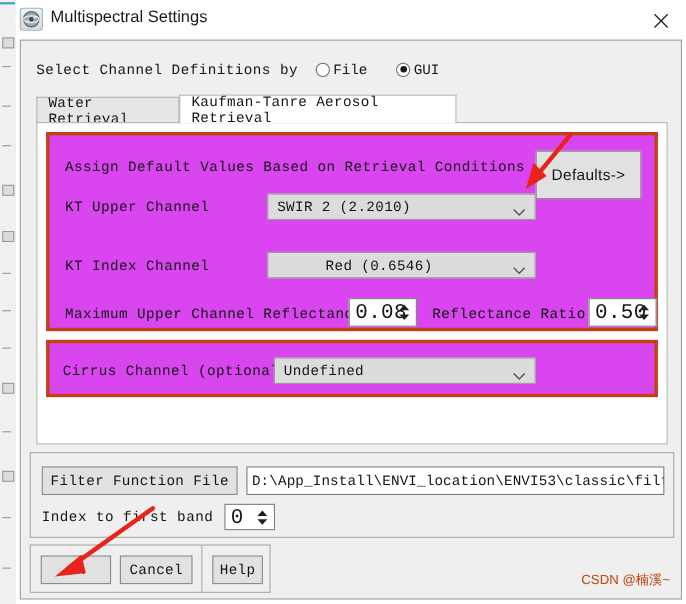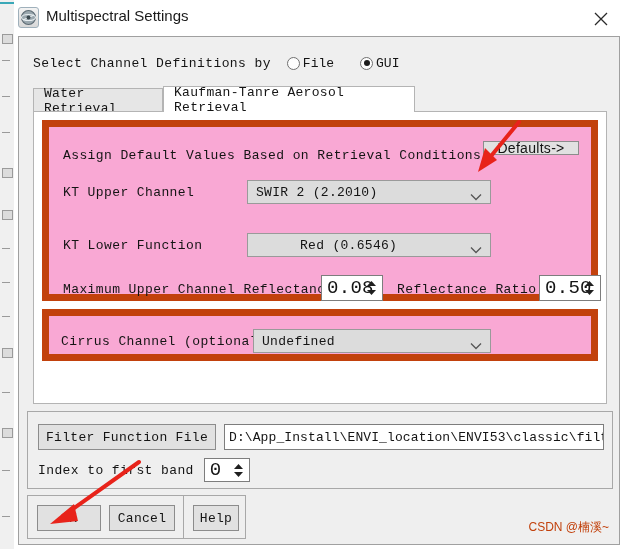--- a/index.html
+++ b/index.html
@@ -192,22 +192,22 @@
     width: 574px;
     height: 293px;
     background: #ffffff;
     border: 1px solid #b4b4b4;
     box-sizing: border-box;
   }
 
   .group {
     position: absolute;
     box-sizing: border-box;
-    background: #f9a8d4;
-    border: 7px solid #c2410c;
+    background: #d946ef;
+    border: 3px solid #c2410c;
   }
   .group-top {
     left: 8px; top: 8px;
     width: 556px; height: 181px;
   }
   .group-cirrus {
     left: 8px; top: 197px;
     width: 556px; height: 52px;
   }
 
@@ -228,21 +228,21 @@
     color: #141414;
     display: flex;
     align-items: center;
     justify-content: center;
     cursor: default;
     letter-spacing: 0.3px;
   }
   .btn-defaults {
     position: absolute;
     right: 12px; top: 14px;
-    width: 96px; height: 14px;
+    width: 96px; height: 44px;
     font-family: "Liberation Sans", sans-serif;
     font-size: 14px;
   }
 
   
   .combo {
     box-sizing: border-box;
     background: #dcdcdc;
     border: 1px solid #9a9a9a;
     position: relative;
@@ -446,21 +446,21 @@
           <div class="combo" style="position:absolute; left:198px; top:53px; width:244px; height:24px;">
             <span class="val">SWIR 2 (2.2010)</span>
             <span class="chev">
               <svg width="12" height="8" viewBox="0 0 12 8">
                   <path d="M1 1.5 L6 6.5 L11 1.5" stroke="#555" stroke-width="1.3" fill="none"></path>
                 </svg>
             </span>
           </div>
 
           <div class="field-row" style="left:14px; top:111px;">
-            <span class="lbl">KT Lower Function</span>
+            <span class="lbl">KT Index Channel</span>
           </div>
           <div class="combo" style="position:absolute; left:198px; top:106px; width:244px; height:24px;padding-left:44px;">
             <span class="val">Red (0.6546)</span>
             <span class="chev">
               <svg width="12" height="8" viewBox="0 0 12 8">
                   <path d="M1 1.5 L6 6.5 L11 1.5" stroke="#555" stroke-width="1.3" fill="none"></path>
                 </svg>
             </span>
           </div>
 

